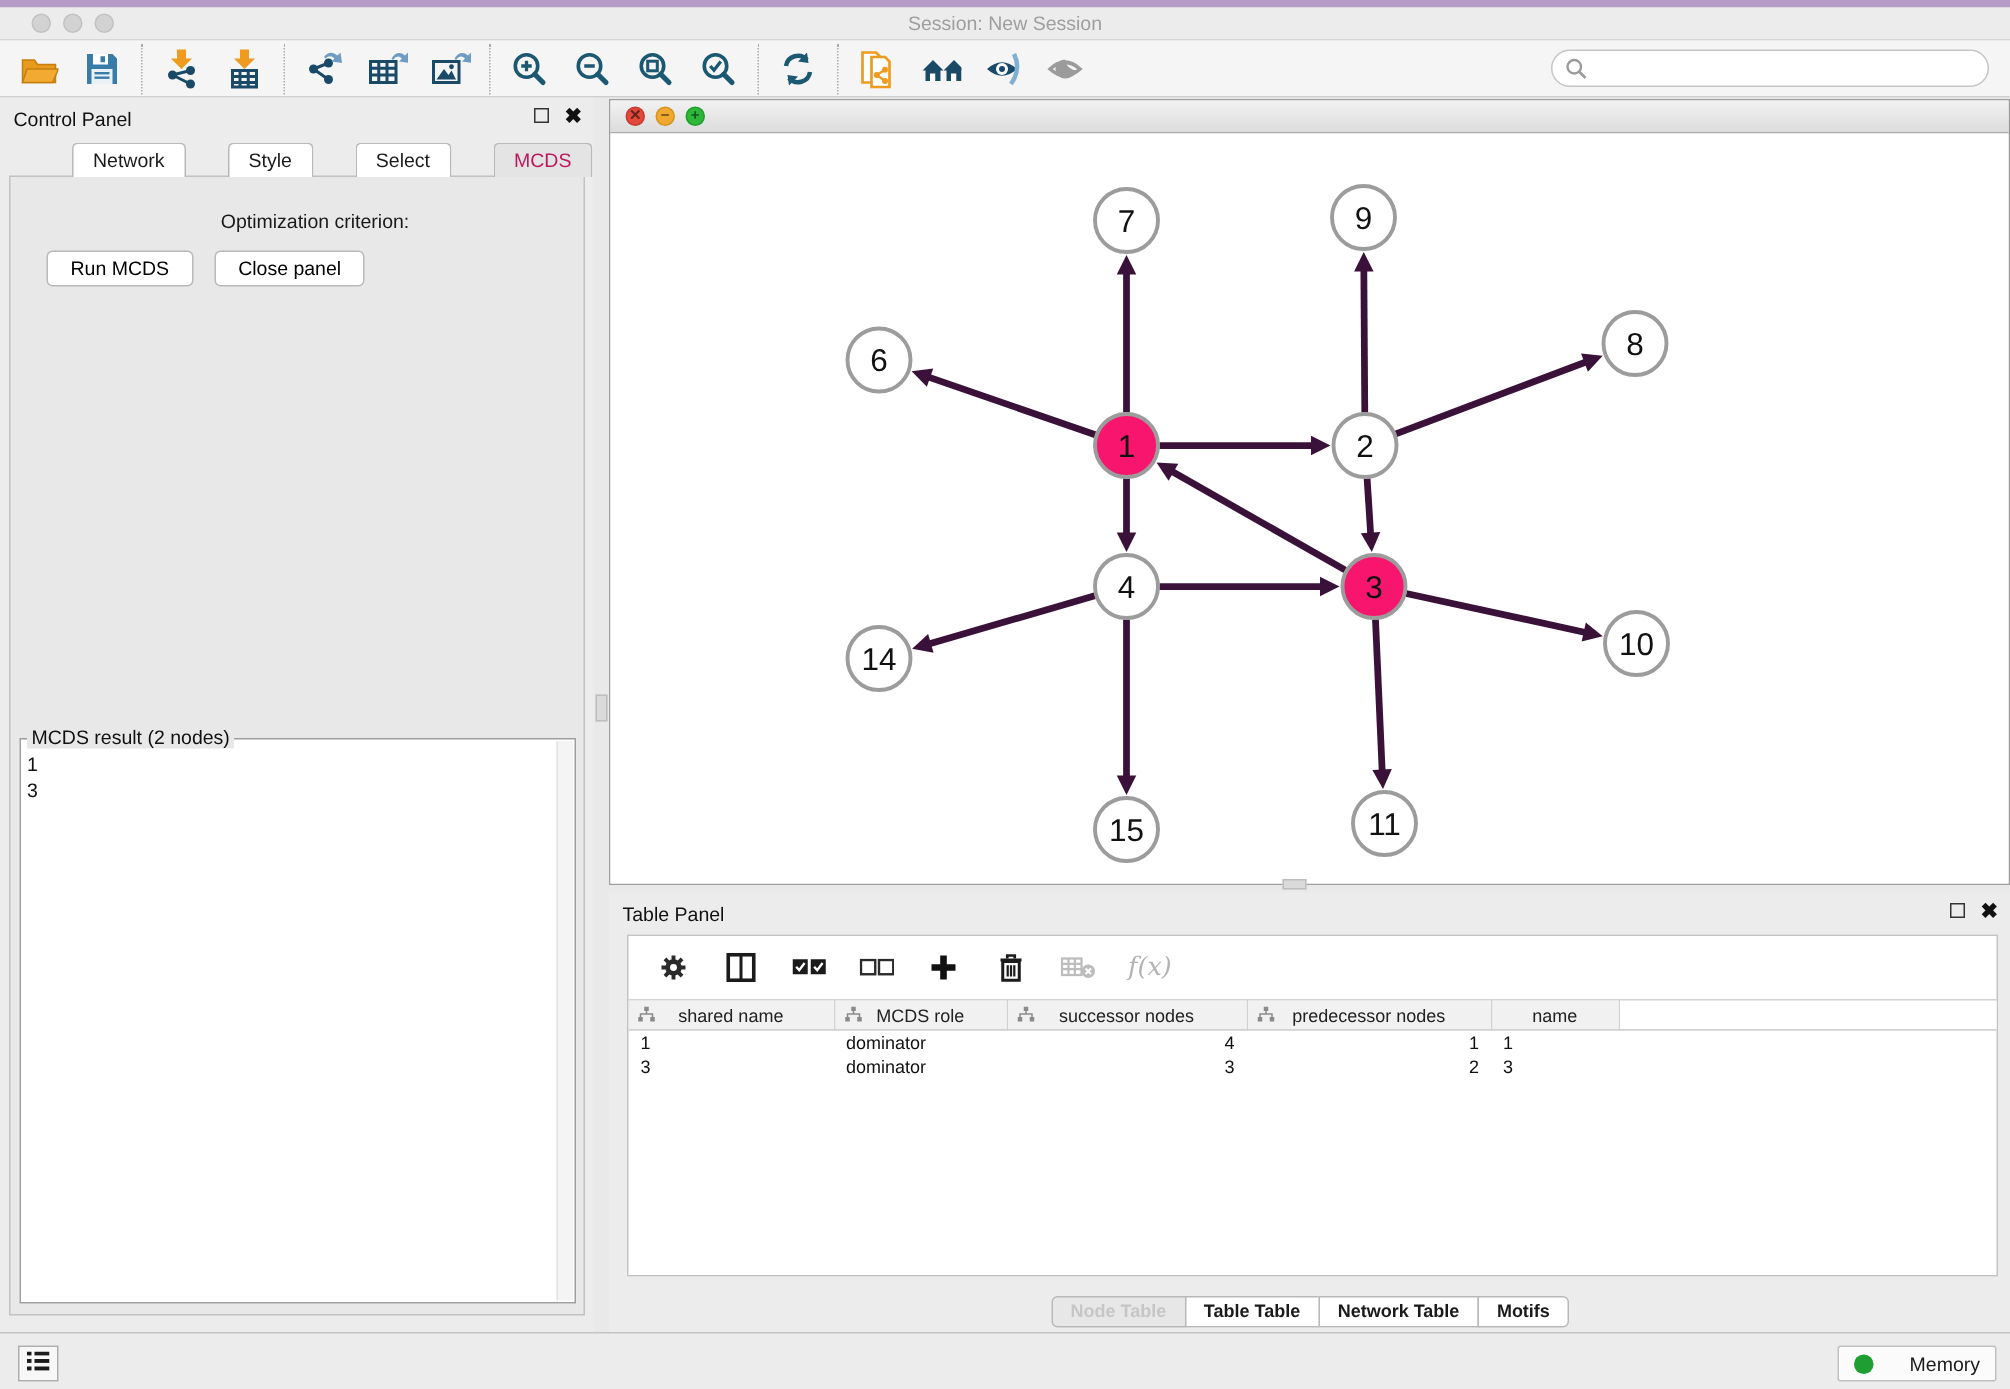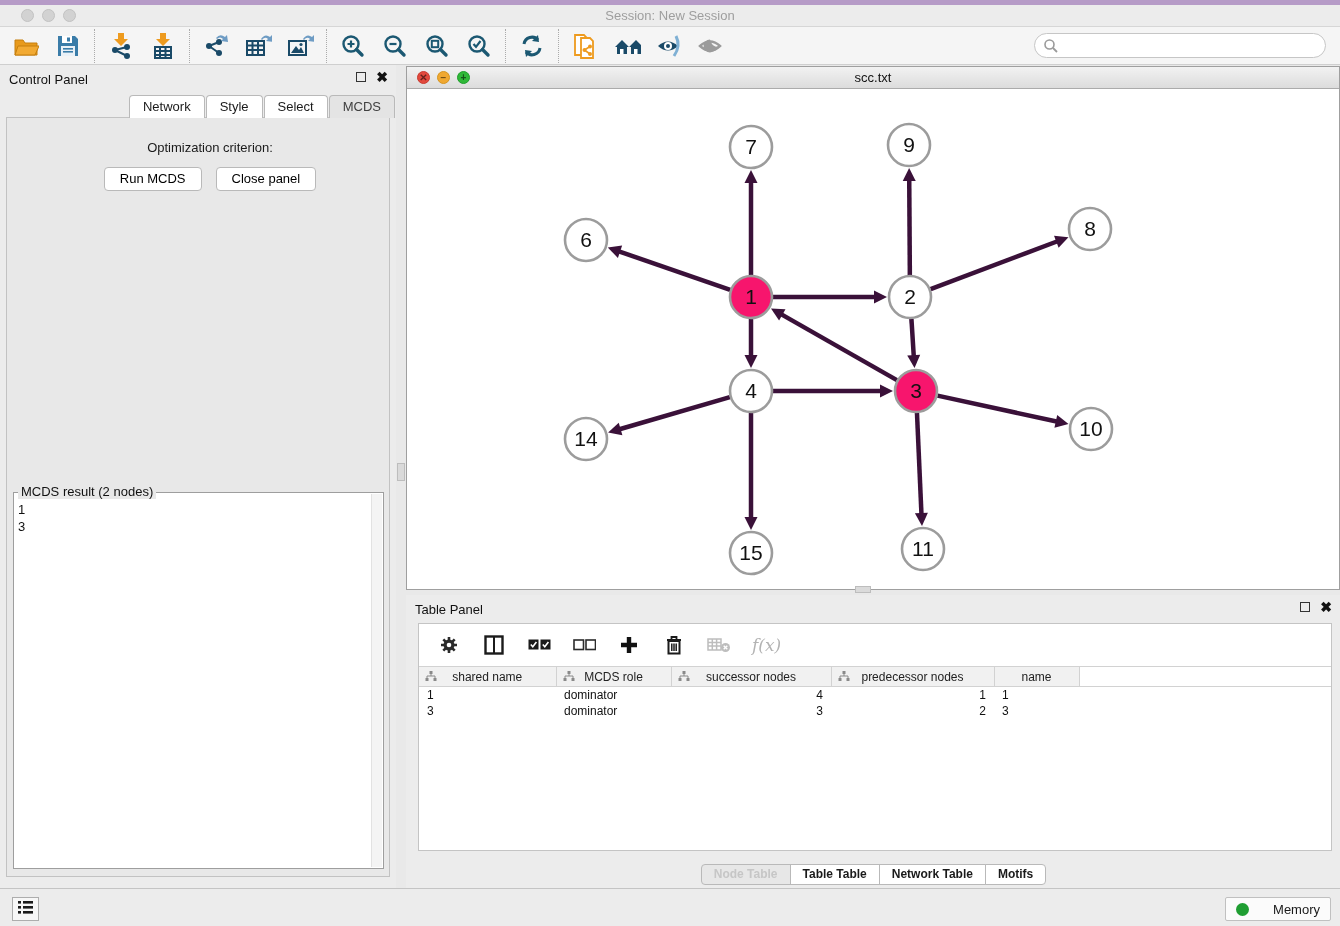--- a/index.html
+++ b/index.html
@@ -22,31 +22,31 @@
   .search-glass { position:absolute; left:9px; top:5px; }
 
   
   .control-panel { position:absolute; left:0; top:65px; width:396px; height:823px; background:#ECECEC; }
   .panel-head { position:relative; height:28px; }
   .panel-head .ph-title { position:absolute; left:9px; top:7px; font-size:13px; color:#111; }
   .ph-icons { position:absolute; right:8px; top:7px; display:flex; gap:10px; align-items:center; }
   .float-glyph { width:10px; height:10px; border:1.6px solid #333; display:inline-block; }
   .close-glyph { font-size:14px; font-weight:bold; color:#111; line-height:10px; }
 
-  .cp-tabs { position:absolute; left:0; top:30px; width:100%; display:flex; justify-content:flex-end; z-index:3;padding-left:48px; }
+  .cp-tabs { position:absolute; left:0; top:30px; width:100%; display:flex; justify-content:space-between; z-index:3;padding-left:48px; }
   .cp-tab { border:1px solid #B9B9B9; border-bottom:none; background:#fff; padding:3px 13px 4px; font-size:13px; border-radius:4px 4px 0 0; margin-right:1px; cursor:pointer; }
-  .cp-tab.active { background:#E4E4E4; color:#404040; }
+  .cp-tab.active { background:#E4E4E4; color:#be185d; }
 
   .cp-content { position:absolute; left:6px; top:52px; width:384px; height:760px; background:#E8E8E8; border:1px solid #C2C2C2;padding-left:24px; }
   .opt-label { text-align:center; margin-top:22px; font-size:13px; }
   .dropdown { position:relative; margin:12px auto 0; width:310px; height:24px; background:#fff; border:1px solid #B9B9B9; border-radius:4px; font-size:13px; line-height:22px; padding-left:10px; cursor:pointer; }
   .dd-stepper { position:absolute; right:6px; top:3px; width:11px; height:17px; }
   .dd-stepper .up { position:absolute; top:1px; left:1px; width:0; height:0; border-left:4.5px solid transparent; border-right:4.5px solid transparent; border-bottom:5.5px solid #444; }
   .dd-stepper .dn { position:absolute; bottom:1px; left:1px; width:0; height:0; border-left:4.5px solid transparent; border-right:4.5px solid transparent; border-top:5.5px solid #444; }
-  .cp-btn-row { display:flex; justify-content:center; gap:14px; margin-top:12px; }
+  .cp-btn-row { display:flex; gap:14px; margin-top:12px; }
   .cp-btn { background:#fff; border:1px solid #B9B9B9; border-radius:4px; font-size:13px; padding:3px 15px 4px; font-family:"Liberation Sans",sans-serif; cursor:pointer; }
 
   .mcds-fieldset { position:absolute; left:6px; top:374px; width:371px; height:377px; border:1px solid #9E9E9E; background:#fff; }
   .mcds-legend { position:absolute; left:4px; top:-9px; background:#E8E8E8; padding:0 3px; font-size:13px; color:#111; }
   .mcds-text { position:absolute; left:4px; top:8px; right:14px; bottom:4px; font-size:13px; line-height:17px; white-space:pre; overflow:hidden; color:#111; }
   .mcds-scroll { position:absolute; right:1px; top:1px; width:11px; bottom:1px; background:#F4F4F4; border-left:1px solid #E2E2E2; }
 
   .v-grip { position:absolute; left:397px; top:463px; width:8px; height:18px; background:#DADADA; border:1px solid #BDBDBD; }
 
   
@@ -286,21 +286,20 @@
 </div>
 <div class="v-grip"></div>
 
 <div class="net-window">
   <div class="net-titlebar">
     <div class="nt-lights">
       <div class="nt-light nt-red">✕</div>
       <div class="nt-light nt-yellow">−</div>
       <div class="nt-light nt-green">+</div>
     </div>
-    <div class="net-title">scc.txt</div>
   </div>
   <div class="net-canvas">
     <svg id="graph-svg" width="932" height="500">
         <line x1="344" y1="186" x2="344" y2="92" stroke="#3A1139" stroke-width="4.5"></line>
         <polygon points="344,81 350.5,94 337.5,94" fill="#3A1139"></polygon>
         <line x1="323.2058154797033" y1="200.81655443844295" x2="211.13646698591305" y2="162.10168859513362" stroke="#3A1139" stroke-width="4.5"></line>
         <polygon points="200.73937472576472,158.5099658143551 215.14922904003643,156.61099276518752 210.9044657536618,168.89846543627192" fill="#3A1139"></polygon>
         <line x1="366" y1="208" x2="469" y2="208" stroke="#3A1139" stroke-width="4.5"></line>
         <polygon points="480,208 467,214.5 467,201.5" fill="#3A1139"></polygon>
         <line x1="344" y1="230" x2="344" y2="268" stroke="#3A1139" stroke-width="4.5"></line>

